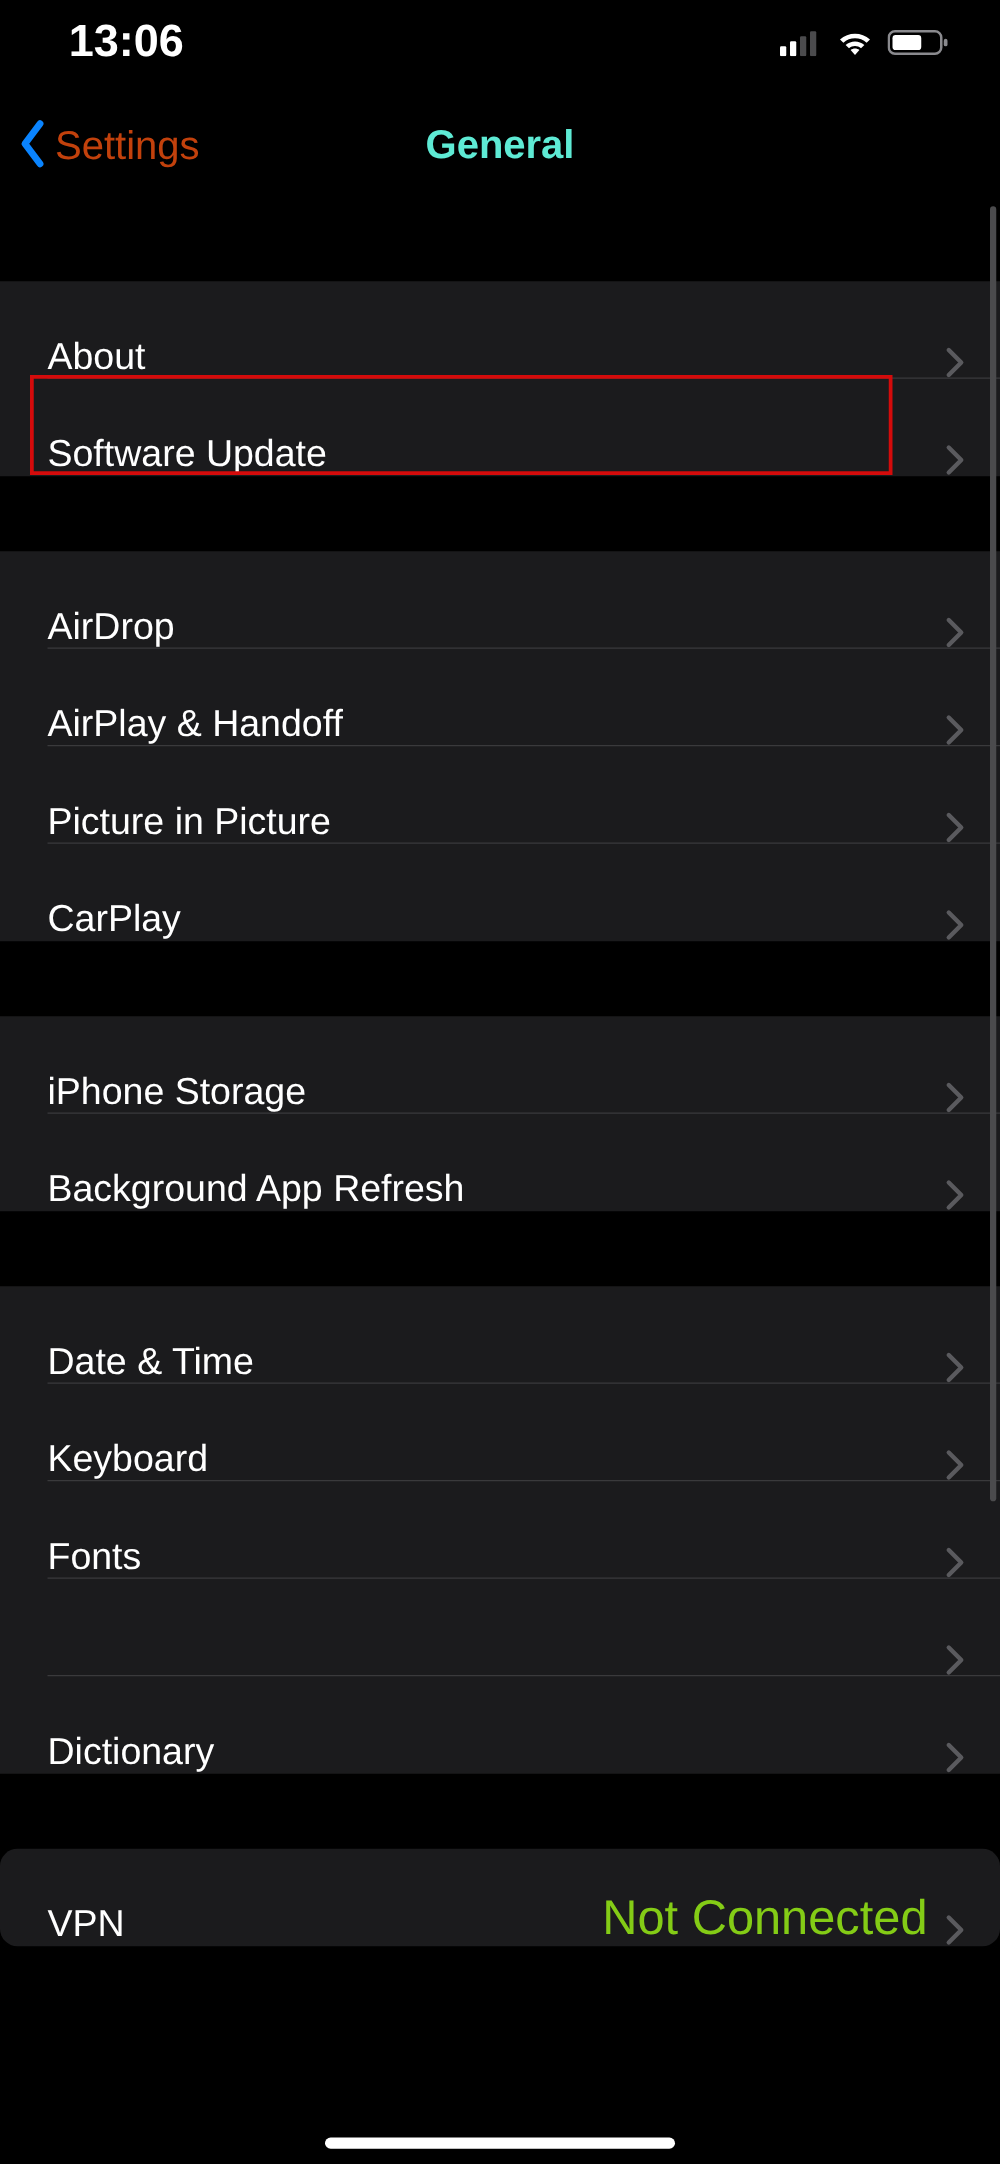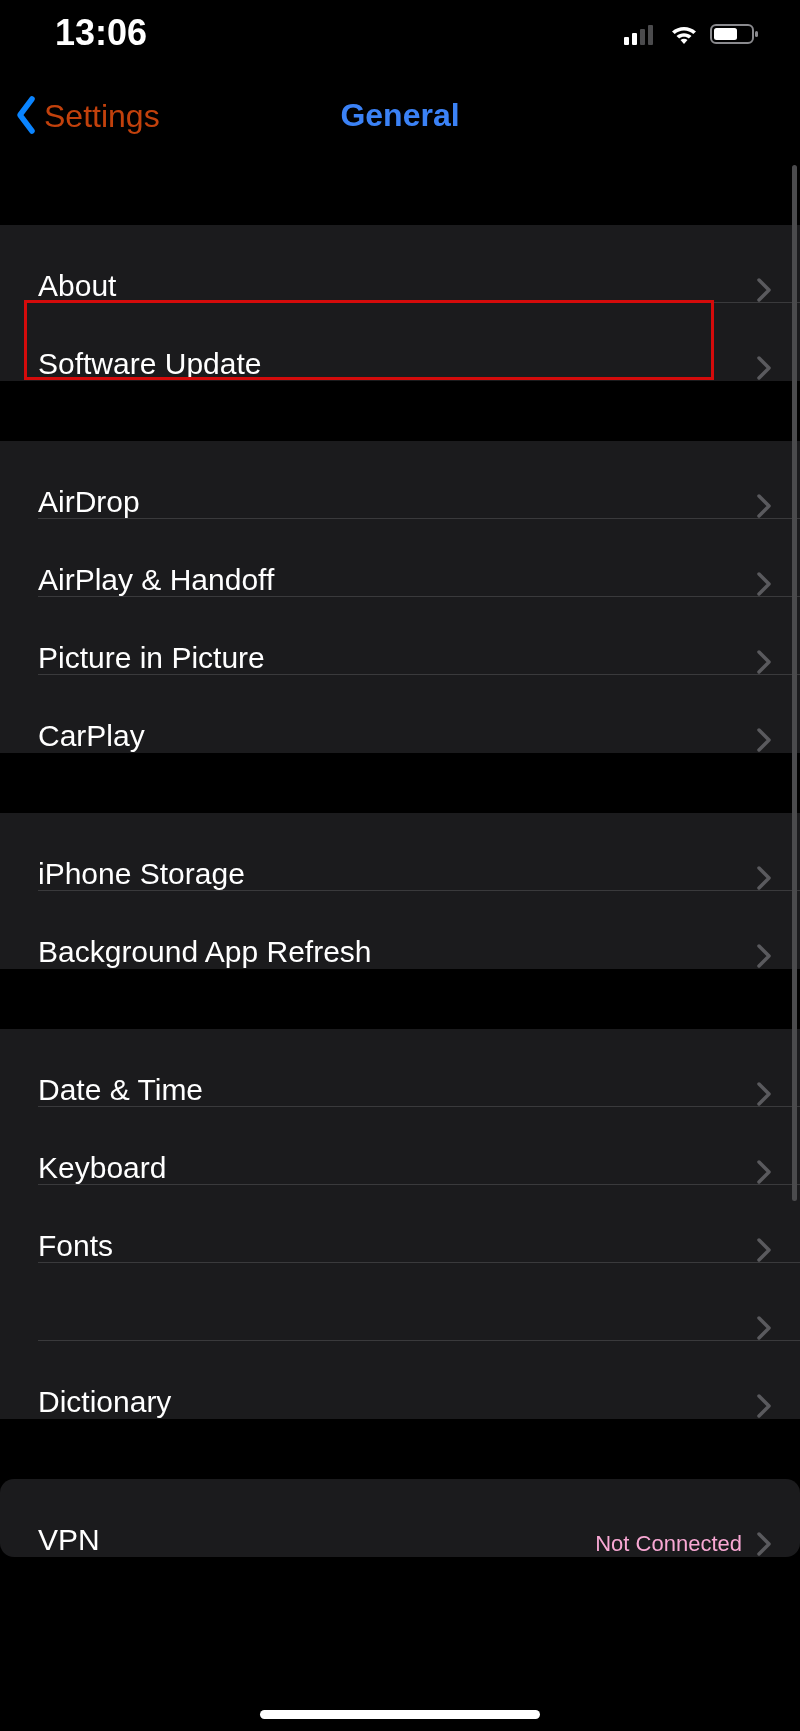--- a/index.html
+++ b/index.html
@@ -41,21 +41,21 @@
     color: #c2410c;
     font-size: 32px;
   }
   .back-chevron svg { display: block; }
   .nav-title {
     position: absolute;
     left: 50%;
     transform: translateX(-50%);
     font-size: 32px;
     font-weight: 600;
-    color: #3b82f6;
+    color: #5eead4;
   }
   .scroll-area {
     position: absolute;
     top: 165px;
     left: 0;
     right: 0;
     bottom: 0;
   }
   .group {
     background: #1b1b1d;
@@ -70,22 +70,22 @@
     display: flex;
     align-items: flex-end;
     padding: 0 28px 0 38px;
     position: relative;
     font-size: 30px;
     color: #fff;
   }
   .row .label { flex: 0 0 auto; }
   .row .spacer { flex: 1 1 auto; }
   .row .value {
-    color: #f9a8d4;
-    font-size: 22px;
+    color: #84cc16;
+    font-size: 39px;
     padding-right: 14px;
   }
   .row .chev {
     flex: 0 0 auto;
   }
   .row .chev svg { display: block; }
   .sep {
     position: absolute;
     left: 38px;
     right: 0;

